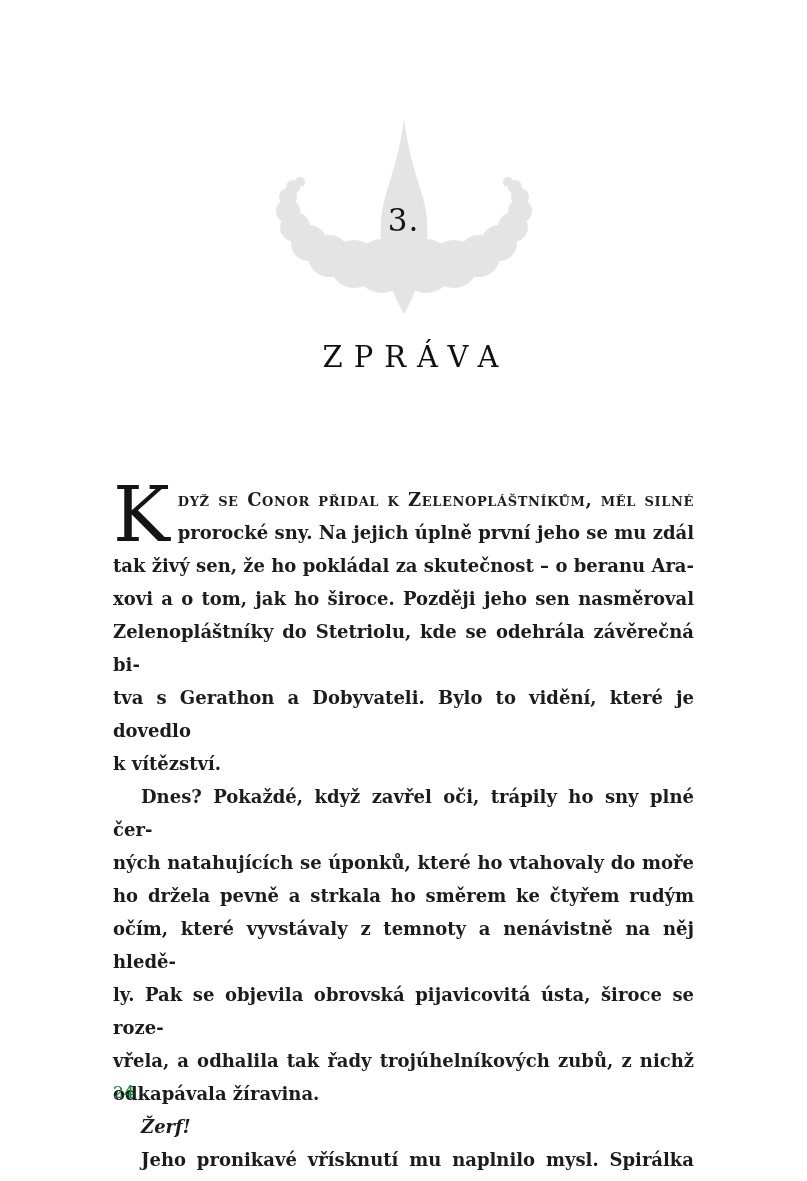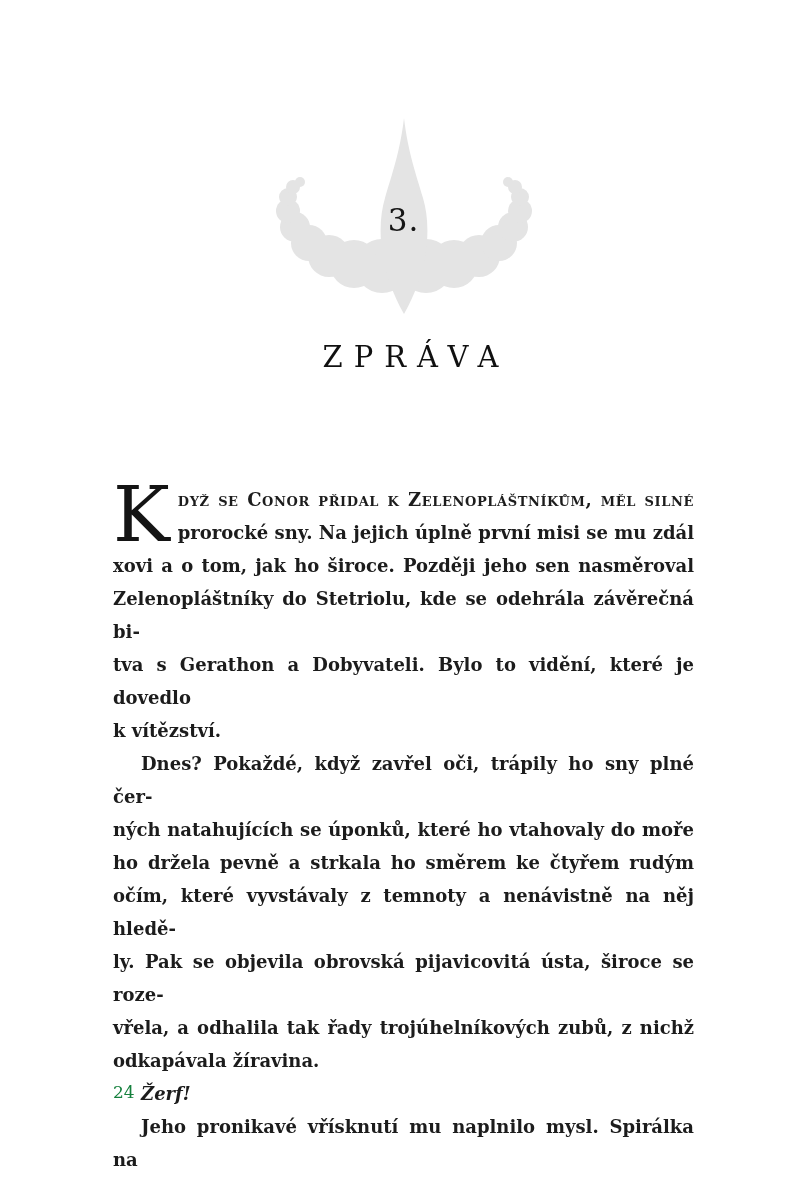--- a/index.html
+++ b/index.html
@@ -123,21 +123,22 @@
 
   <div class="chapter-number">3.</div>
 
   <div class="chapter-title">ZPRÁVA</div>
 
   <div class="body-text">
 
     <div class="para">
       <span class="dropcap">K</span>
       <div class="line smallcaps">dyž se Conor přidal k Zelenopláštníkům, měl silné</div>
-      <div class="line">prorocké sny. Na jejich úplně první misi se mu zdál</div>
+      <div class="line">prorocké sny. Na jejich úplně první jeho se mu zdál</div>
+      <div class="line">tak živý sen, že ho pokládal za skutečnost – o beranu Ara-</div>
       <div class="line">xovi a o tom, jak ho široce. Později jeho sen nasměroval</div>
       <div class="line">Zelenopláštníky do Stetriolu, kde se odehrála závěrečná bi-</div>
       <div class="line">tva s Gerathon a Dobyvateli. Bylo to vidění, které je dovedlo</div>
       <div class="line endline">k vítězství.</div>
     </div>
 
     <div class="para">
       <div class="line indent">Dnes? Pokaždé, když zavřel oči, trápily ho sny plné čer-</div>
       <div class="line">ných natahujících se úponků, které ho vtahovaly do moře</div>
       <div class="line">ho držela pevně a strkala ho směrem ke čtyřem rudým</div>

